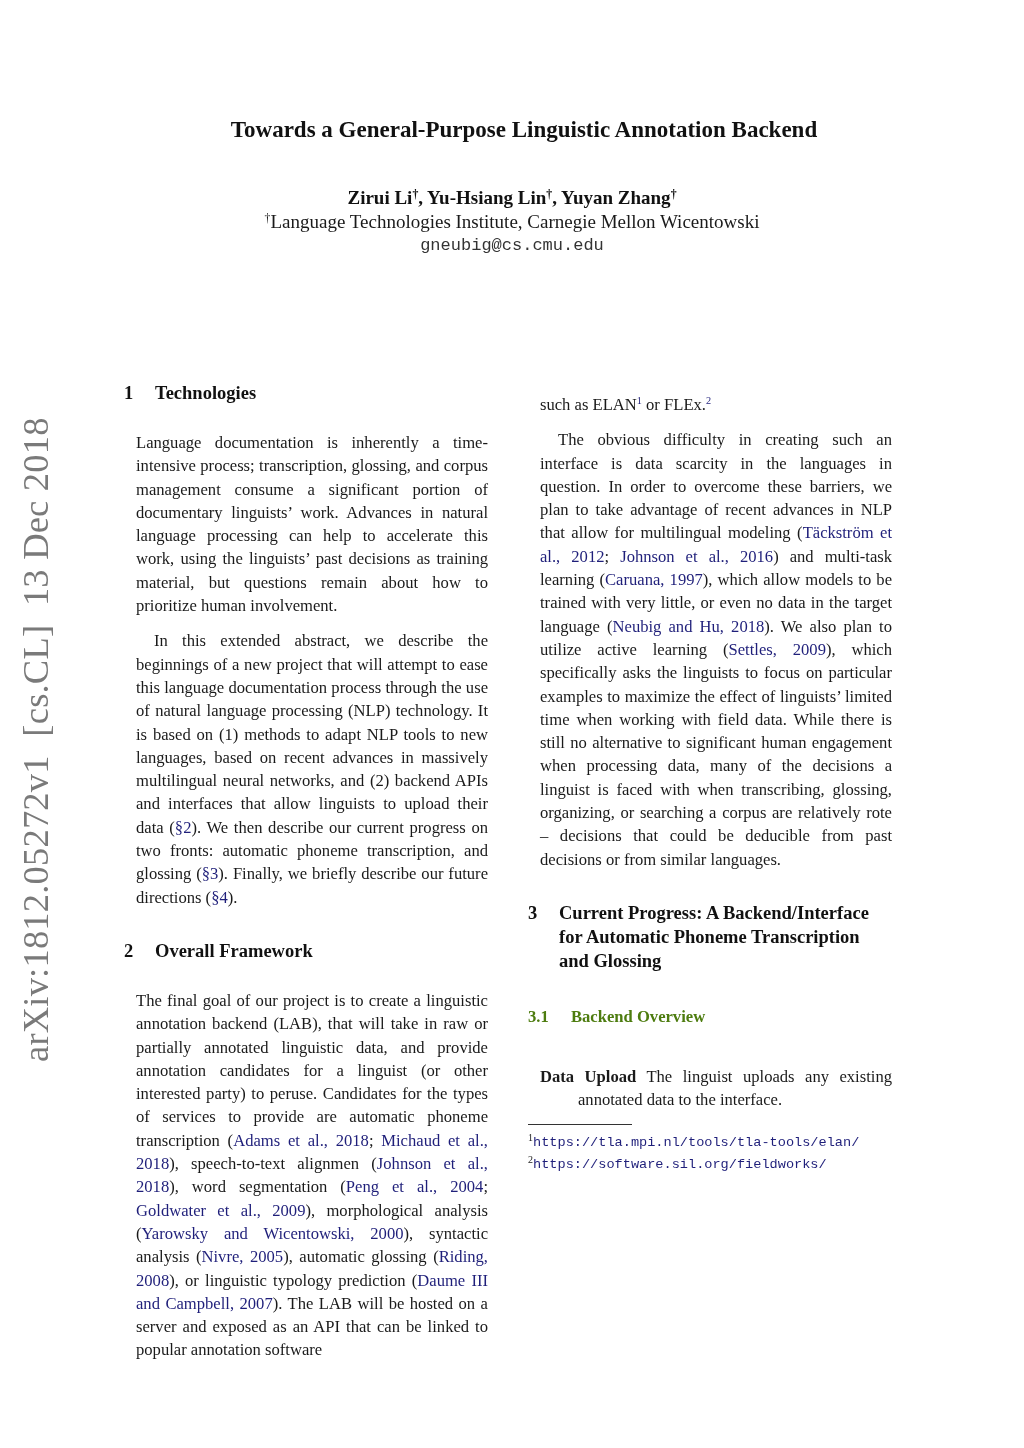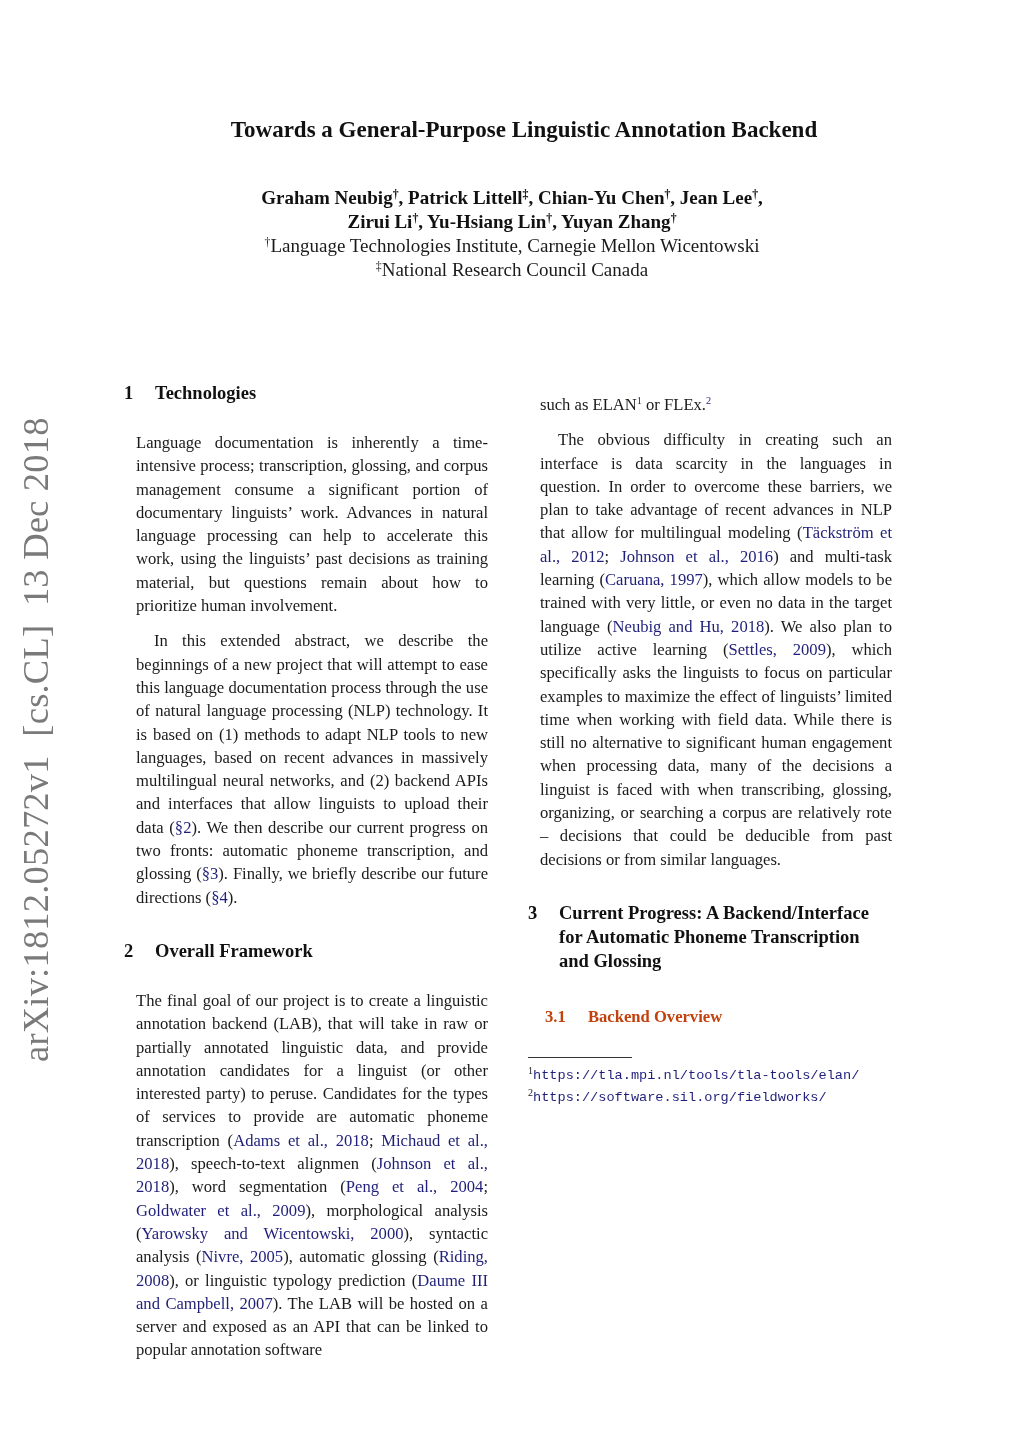--- a/index.html
+++ b/index.html
@@ -26,21 +26,21 @@
   .aff-line { font-size: 19px; line-height: 24px; }
   .email-line { font-size: 17px; line-height: 24px; color: #333; }
   sup { font-size: 0.62em; vertical-align: 0.55em; line-height: 0; }
 
   .col { position: absolute; width: 376px; font-size: 16.6px; line-height: 23.3px; text-align: justify; hyphens: manual; }
   #col-left { left: 124px; top: 381px; }
   #col-right { left: 528px; top: 381px; }
 
   .section-heading { font-weight: bold; font-size: 18.5px; line-height: 24px; display: flex; color: #111; }
   .section-heading .num { width: 31px; flex: none; }
-  .subsection-heading { font-weight: bold; font-size: 16.6px; line-height: 24px; display: flex; color: #c2410c; margin-left: 17px; }
+  .subsection-heading { font-weight: bold; font-size: 16.6px; line-height: 24px; display: flex; color: #4d7c0f; }
   .subsection-heading .num { width: 43px; flex: none; }
   p { margin: 12px; }
   .indent { text-indent: 18px; }
   .gap-after-h { height: 14px; }
   .gap-sec { height: 18px; }
 
   .para-label { font-weight: bold; }
   .hanging { padding-left: 38px; text-indent: -38px; }
 
   .footnote-rule { width: 104px; border-top: 1px solid #333; margin-top: 4px; margin-bottom: 4px; }
@@ -49,32 +49,26 @@
 </style>
 </head>
 <body>
 
 <div id="arxiv-stamp">arXiv:1812.05272v1  [cs.CL]  13 Dec 2018</div>
 
 <div id="title">Towards a General-Purpose Linguistic Annotation Backend</div>
 
 <div id="authors">
   <div class="author-line">
-    <span>Graham Neubig</span><sup>†</sup>, 
-    <span>Patrick Littell</span><sup>‡</sup>, 
-    <span>Chian-Yu Chen</span><sup>†</sup>, 
-    <span>Jean Lee</span><sup>†</sup>,
-  </div>
-  <div class="author-line">
     <span>Zirui Li</span><sup>†</sup>, 
     <span>Yu-Hsiang Lin</span><sup>†</sup>, 
     <span>Yuyan Zhang</span><sup>†</sup>
   </div>
   <div class="aff-line"><sup>†</sup><span>Language Technologies Institute, Carnegie Mellon Wicentowski</span></div>
-  <div class="aff-line"><sup>‡</sup><span>National Research Council Canada</span></div>
+  <div class="email-line mono">gneubig@cs.cmu.edu</div>
 </div>
 
 <div id="col-left" class="col">
   <div class="section-heading">
     <span class="num">1</span>
     <span>Technologies</span>
   </div>
   <div class="gap-after-h"></div>
   <p>Language documentation is inherently a time-intensive process; transcription, glossing, and corpus management consume a significant portion of documentary linguists’ work.  Advances in natural language processing can help to accelerate this work, using the linguists’ past decisions as training material, but questions remain about how to prioritize human involvement.</p>
   <p class="indent"><span>In this extended abstract, we describe the beginnings of a new project that will attempt to ease this language documentation process through the use of natural language processing (NLP) technology. It is based on (1) methods to adapt NLP tools to new languages, based on recent advances in massively multilingual neural networks, and (2) backend APIs and interfaces that allow linguists to upload their data (</span><a class="cite">§2</a><span>).  We then describe our current progress on two fronts: automatic phoneme transcription, and glossing (</span><a class="cite">§3</a><span>).  Finally, we briefly describe our future directions (</span><a class="cite">§4</a><span>).</span></p>
@@ -96,16 +90,17 @@
     <span style="width:330px;text-align:left">Current Progress: A Backend/Interface for Automatic Phoneme Transcription and Glossing</span>
   </div>
   <div class="gap-after-h"></div>
   <div class="gap-sec"></div>
   <div class="subsection-heading">
     <span class="num">3.1</span>
     <span>Backend Overview</span>
   </div>
   <div style="height:6px"></div>
   <div style="height:18px"></div>
+  <p class="hanging"><span class="para-label">Data Upload</span><span>  The linguist uploads any existing annotated data to the interface.</span></p>
   <div class="footnote-rule"></div>
   <div class="footnote mono fn-first"><span class="fn-num">1</span><a style="word-break:break-all">https://tla.mpi.nl/tools/tla-tools/elan/</a></div>
   <div class="footnote mono fn-first"><span class="fn-num">2</span><a>https://software.sil.org/fieldworks/</a></div>
 </div>
 
 </body></html>

